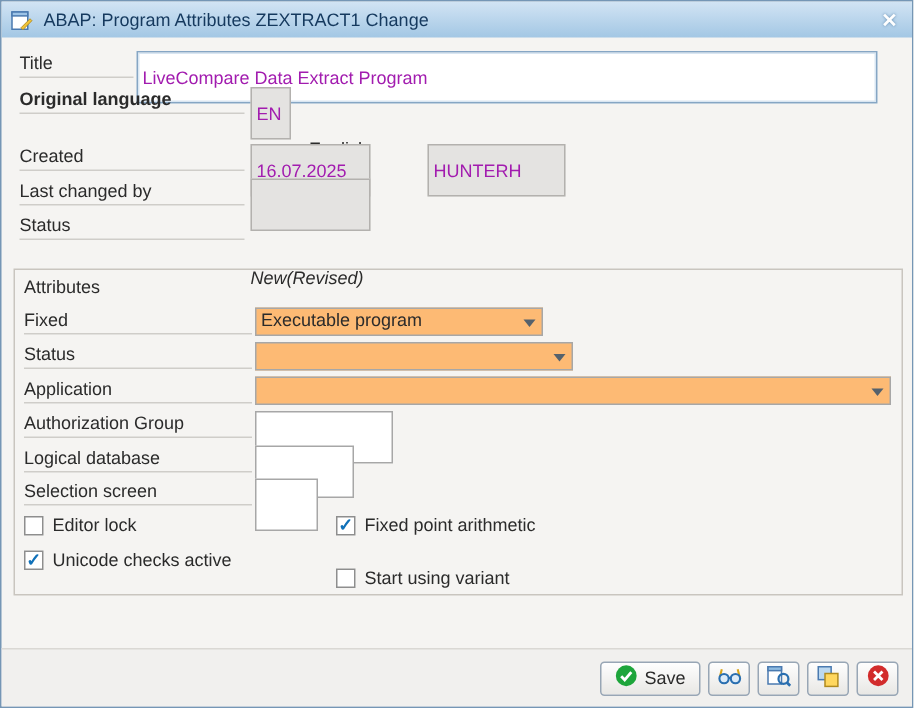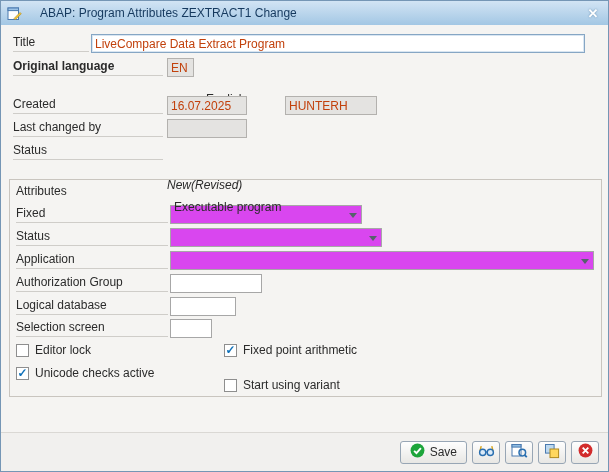--- a/index.html
+++ b/index.html
@@ -18,49 +18,49 @@
   }
   
   .titlebar {
     position: absolute; top: 0; left: 0; right: 0; height: 24px;
     background: linear-gradient(#d2e4f4, #a3c7e4);
     display: flex; align-items: center;
     padding: 0 4px 0 6px;
     color: #15395e;
   }
   .titlebar .dlg-icon { width: 16px; height: 16px; display: flex; align-items: center; }
-  .titlebar .title { flex: 1; margin-left: 17px; white-space: nowrap; overflow: hidden; }
+  .titlebar .title { flex: 1; margin-left: 6px; white-space: nowrap; overflow: hidden; }
   .close-btn {
     width: 22px; height: 20px;
     display: flex; align-items: center; justify-content: center;
     color: #ffffff; font-weight: bold; font-size: 13px; cursor: pointer;
     text-shadow: 0 0 2px #5d87ad;
   }
   
   .lbl {
     position: absolute; height: 17px;
     border-bottom: 1px solid #cfcdc9;
     white-space: nowrap; overflow: hidden;
   }
   .txt { position: absolute; white-space: nowrap; margin-top: 32px; }
   .field {
-    position: absolute; height: 19px;
+    position: absolute; height: 35px;
     border: 1px solid #a7a7a7; background: #ffffff;
     font-family: "Liberation Sans", sans-serif; font-size: 12px;
-    padding: 0 3px; color: #c2410c;
+    padding: 0 3px; color: #a21caf;
   }
   .field.ro { background: #e4e3e1; border-color: #b3b1ae; }
   .field.focus {
     border: 1px solid #86a6c4;
     box-shadow: inset 0 0 0 1px #d9e6f2;
   }
   .combo {
     position: absolute; height: 19px;
-    border: 1px solid #a7a7a7; background: #d946ef;
-    display: flex; align-items: center;
+    border: 1px solid #a7a7a7; background: #fdba74;
+    display: flex; 
     padding: 0 18px 16px 3px; cursor: default;
   }
   .combo .arrow {
     position: absolute; right: 4px; top: 7px;
     width: 0; height: 0;
     border-left: 4px solid transparent;
     border-right: 4px solid transparent;
     border-top: 5px solid #55616c;
   }
   

